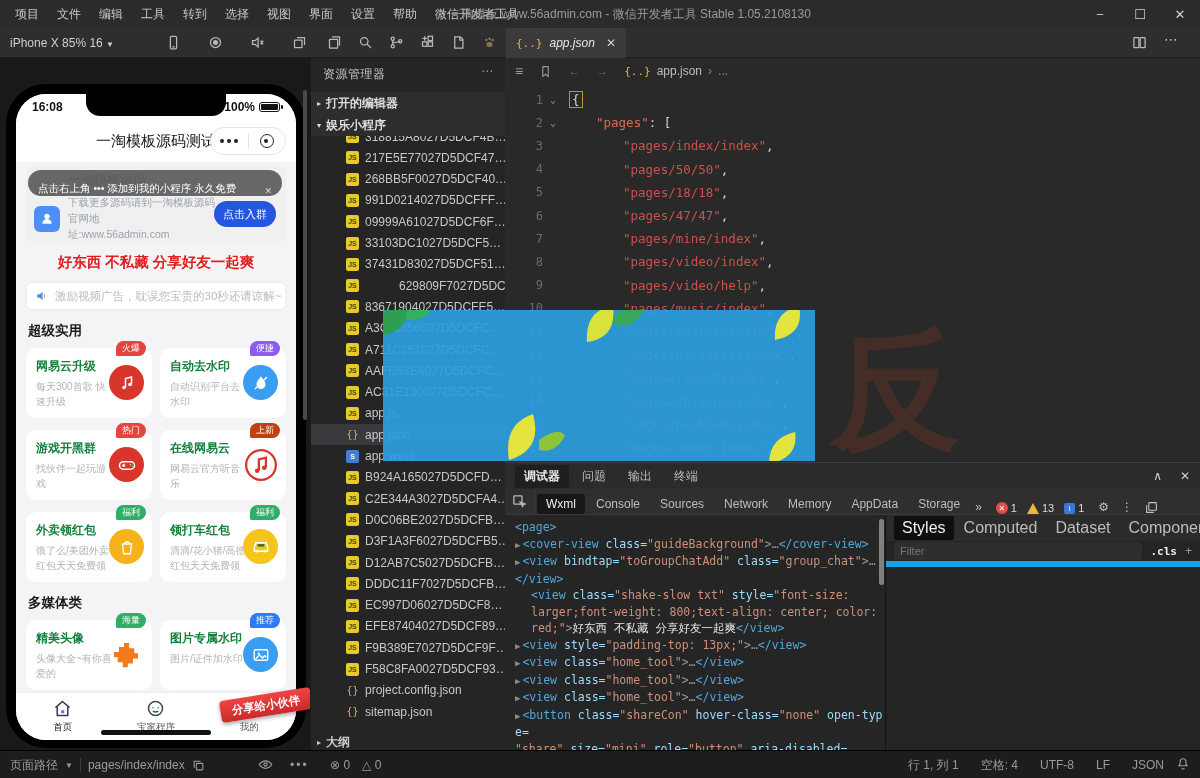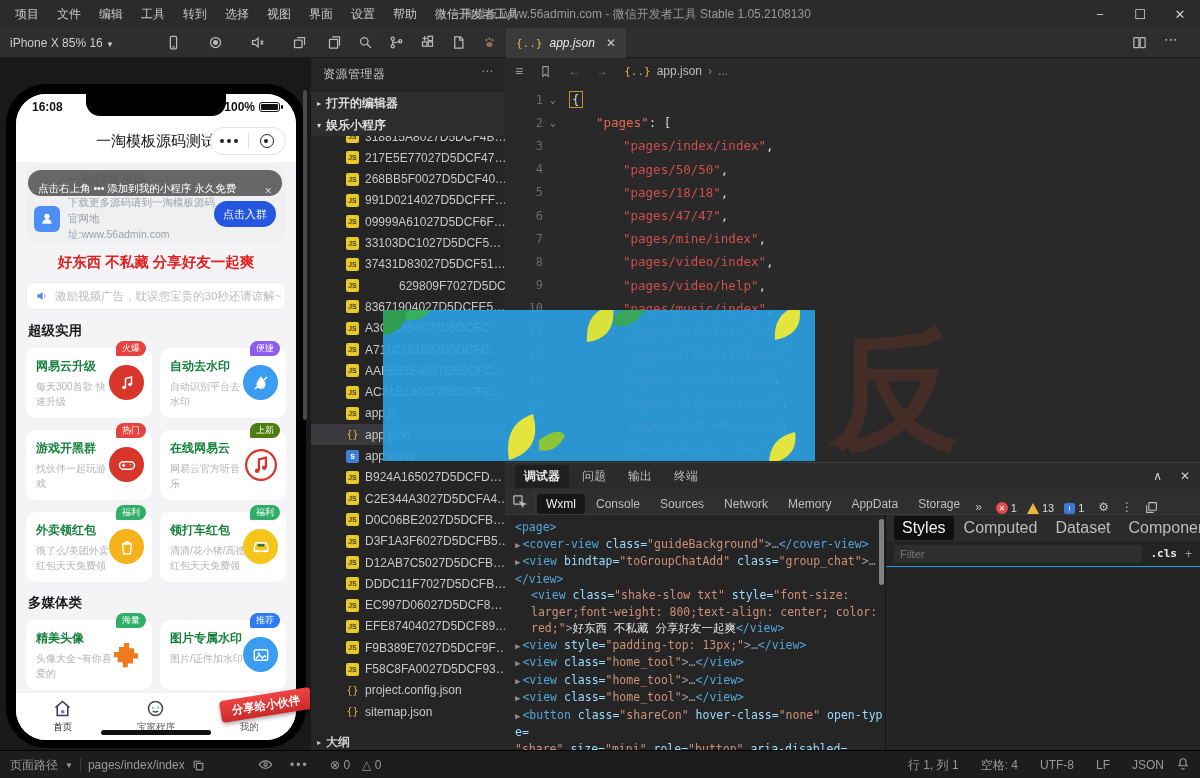--- a/index.html
+++ b/index.html
@@ -118,21 +118,21 @@
 .tk-attr{color:#9cdcfe}
 .tk-val{color:#ce9178}
 .tk-txt{color:#e8e8e8}
 .tk-pun{color:#9a9a9a}
 .tk-arr{color:#8a8a8a;font-size:9px;margin-right:2px}
 .tree-scroll{position:absolute;left:374px;top:56px;width:5px;height:66px;background:#b0b0b0;opacity:.65;border-radius:3px}
 .sidepane{position:absolute;left:380px;top:52px;width:315px;height:236px;background:#242424;border-left:1px solid #141414}
 .side-tabs{height:26px;background:#2b2b2b;display:flex;align-items:center;gap:2px;padding-left:8px}
 .side-tab{padding:3px 8px;color:#bdbdbd;font-size:16px;border-radius:2px;white-space:nowrap}
 .side-tab.act{background:#0f0f0f;color:#f0f0f0}
-.filter-row{height:26px;border-bottom:1px solid #0ea5e9;display:flex;align-items:center;padding:0 8px;gap:8px}
+.filter-row{height:26px;border-bottom:6px solid #0ea5e9;display:flex;align-items:center;padding:0 8px;gap:8px}
 .filter-in{flex:1;background:#2e2e2e;border:none;outline:none;height:18px;color:#ccc;font-size:11px;padding:0 6px;border-radius:2px}
 .cls{color:#e8e8e8;font-family:"DejaVu Sans Mono",monospace;font-size:11px;font-weight:bold}
 
 .statusbar{position:absolute;left:0;top:750px;width:1200px;height:28px;background:#1d1d1d;border-top:1px solid #000;color:#9a9a9a;z-index:30}
 .sb-left{position:absolute;left:10px;top:0;height:28px;display:flex;align-items:center;gap:7px;white-space:nowrap}
 .sb-div{width:1px;height:14px;background:#3a3a3a}
 .sb-eye{position:absolute;left:258px;top:6px;color:#9a9a9a}
 .sb-dots{position:absolute;left:290px;top:0;line-height:28px;color:#9a9a9a;letter-spacing:2px}
 .sb-errs{position:absolute;left:330px;top:0;height:28px;display:flex;align-items:center;gap:12px}
 .sb-right{position:absolute;right:36px;top:0;height:28px;display:flex;align-items:center;gap:22px;white-space:nowrap}
@@ -323,21 +323,21 @@
               <div class="cicon" style="background: rgb(216, 54, 42);">
                 <svg viewBox="0 0 24 24" width="20" height="20" fill="none" stroke="#fff" stroke-width="1.8">
                   <rect x="3" y="8" width="18" height="9" rx="4.5"></rect>
                   <path d="M8 10.5v4M6 12.5h4"></path>
                   <circle cx="16" cy="11.5" r="1" fill="#9fe06a" stroke="none"></circle>
                   <circle cx="18.5" cy="13.5" r="1" fill="#6ab2e0" stroke="none"></circle>
                 </svg>
               </div>
             </div>
             <div class="card">
-              <div class="badge" style="background: #4d7c0f;">上新</div>
+              <div class="badge" style="background: #c2410c;">上新</div>
               <div class="card-t">在线网易云</div>
               <div class="card-d">网易云官方听音乐</div>
               <div class="cicon">
                 <svg viewBox="0 0 24 24" width="34" height="34" fill="none">
                   <circle cx="12" cy="12" r="10.5" stroke="#d8362a" stroke-width="1.6"></circle>
                   <path d="M10.5 16V8l5-1.2V14" stroke="#d8362a" stroke-width="1.6"></path>
                   <circle cx="9.3" cy="16" r="1.6" fill="#d8362a"></circle>
                   <circle cx="14.3" cy="14" r="1.6" fill="#d8362a"></circle>
                 </svg>
               </div>

